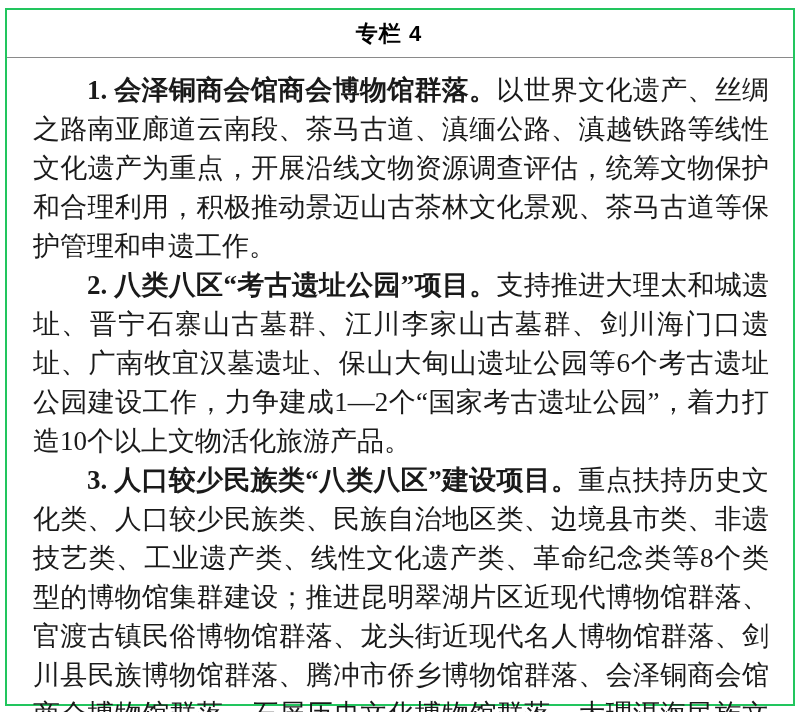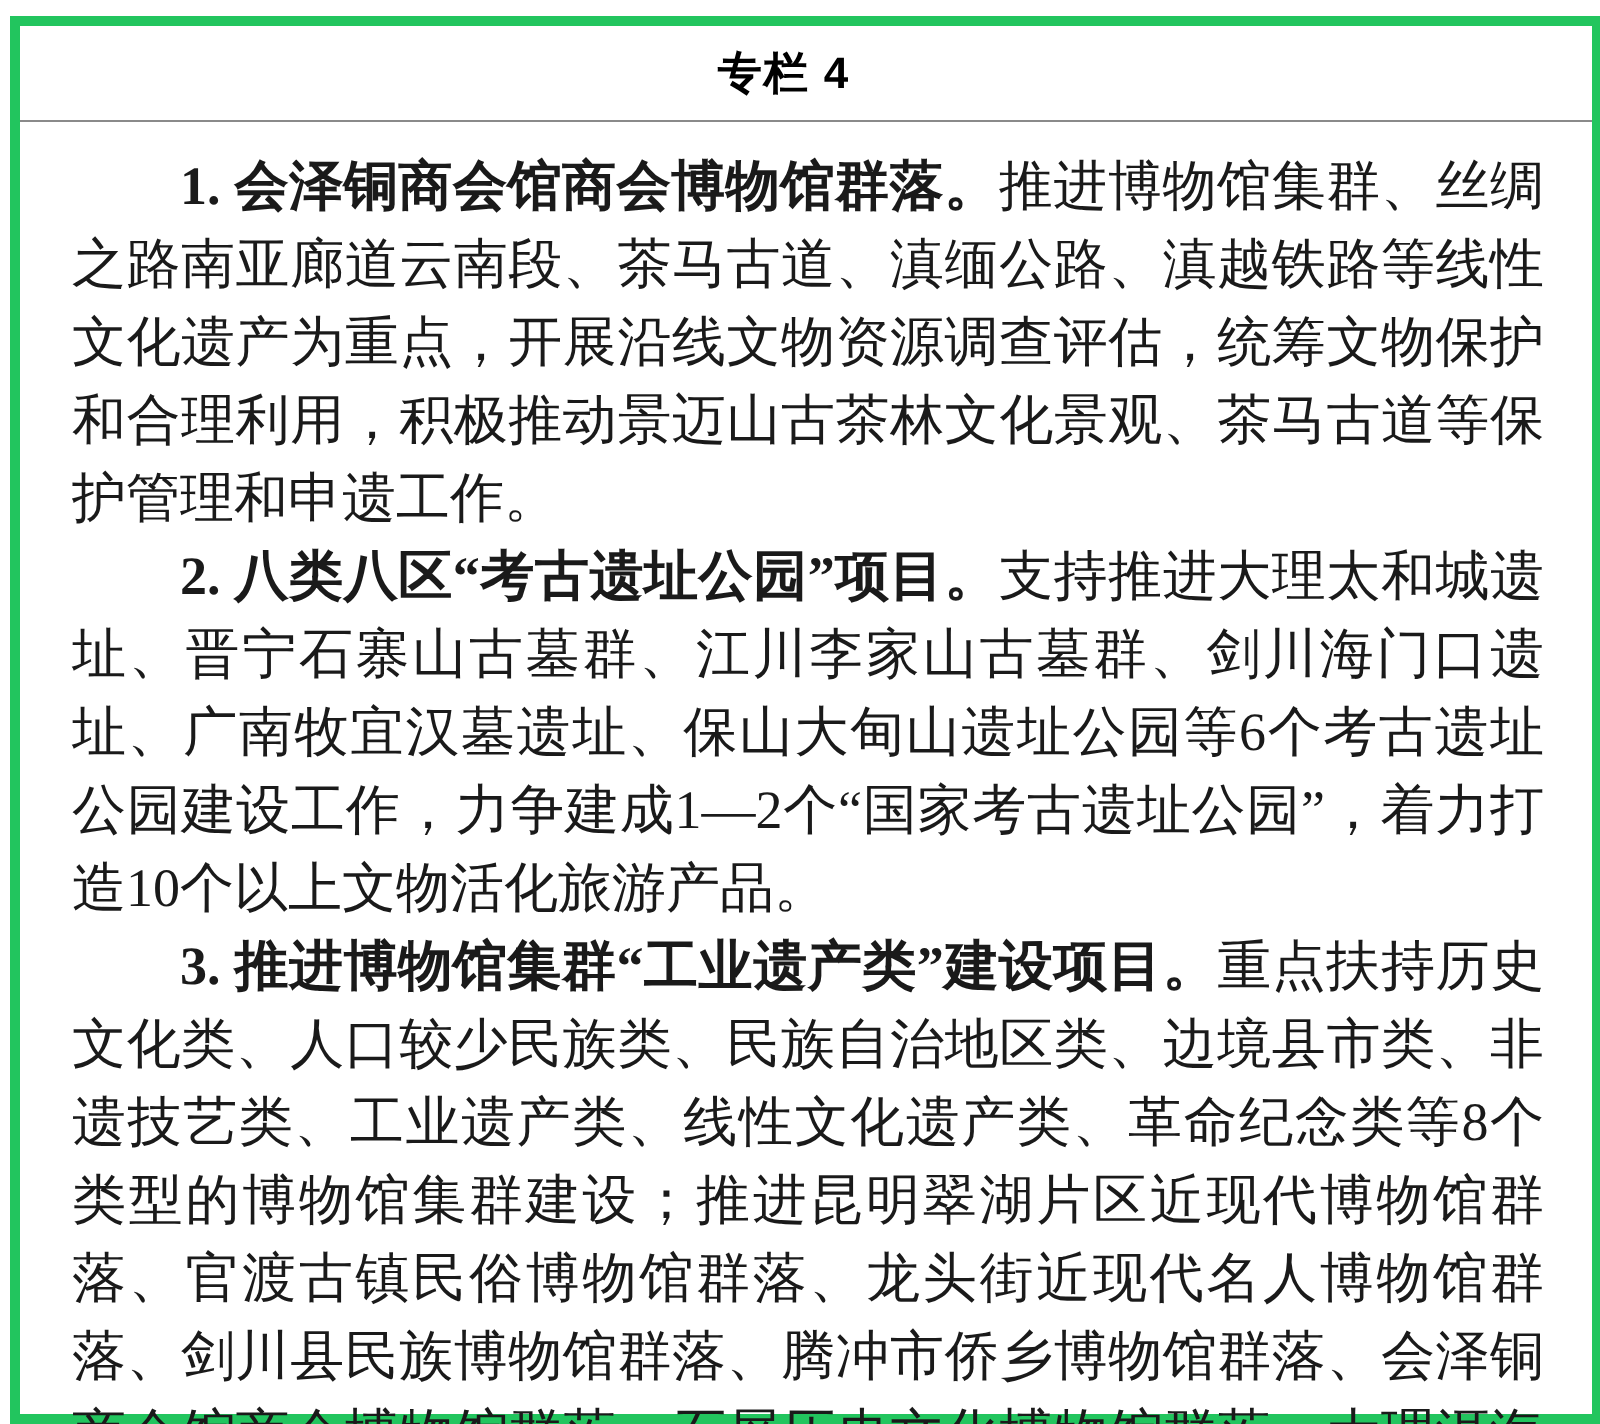--- a/index.html
+++ b/index.html
@@ -13,21 +13,21 @@
     height: 712px;
     font-family: "Liberation Serif", "DejaVu Serif", serif;
     overflow: hidden;
   }
   .panel {
     position: absolute;
     left: 5px;
     top: 8px;
     width: 786px;
     height: 694px;
-    border: 5px solid #22c55e;
+    border: 2px solid #22c55e;
     background: #ffffff;
     box-sizing: content-box;
   }
   .panel-header {
     height: 47px;
     border-bottom: 1px solid #8a8a8a;
     display: flex;
     align-items: center;
     justify-content: center;
     font-family: "Liberation Sans", "DejaVu Sans", sans-serif;
@@ -62,20 +62,20 @@
 </head>
 <body>
 
 <div class="panel">
   <div class="panel-header">
     <span>专栏 4</span>
     <span class="title-gap"></span>
   </div>
   <div class="panel-body">
 
-    <p class="para"><span class="lead"><span>1.</span> <span>会泽铜商会馆商会博物馆群落。</span></span><span>推进博物馆集群、丝绸之路南亚廊道云南段、茶马古道、滇缅公路、滇越铁路等线性文化遗产为重点，开展沿线文物资源调查评估，统筹文物保护和合理利用，积极推动景迈山古茶林文化景观、茶马古道等保护管理和申遗工作。</span></p>
+    <p class="para"><span class="lead"><span>1.</span> <span>会泽铜商会馆商会博物馆群落。</span></span><span>以世界文化遗产、丝绸之路南亚廊道云南段、茶马古道、滇缅公路、滇越铁路等线性文化遗产为重点，开展沿线文物资源调查评估，统筹文物保护和合理利用，积极推动景迈山古茶林文化景观、茶马古道等保护管理和申遗工作。</span></p>
 
     <p class="para"><span class="lead"><span>2.</span> <span>八类八区“考古遗址公园”项目。</span></span><span>支持推进大理太和城遗址、晋宁石寨山古墓群、江川李家山古墓群、剑川海门口遗址、广南牧宜汉墓遗址、保山大甸山遗址公园等6个考古遗址公园建设工作，力争建成1—2个“国家考古遗址公园”，着力打造10个以上文物活化旅游产品。</span></p>
 
-    <p class="para"><span class="lead"><span>3.</span> <span>推进博物馆集群“工业遗产类”建设项目。</span></span><span>重点扶持历史文化类、人口较少民族类、民族自治地区类、边境县市类、非遗技艺类、工业遗产类、线性文化遗产类、革命纪念类等8个类型的博物馆集群建设；推进昆明翠湖片区近现代博物馆群落、官渡古镇民俗博物馆群落、龙头街近现代名人博物馆群落、剑川县民族博物馆群落、腾冲市侨乡博物馆群落、会泽铜商会馆商会博物馆群落、石屏历史文化博物馆群落、大理洱海民族文化博物馆群落等8个片区博物馆群落建设。</span></p>
+    <p class="para"><span class="lead"><span>3.</span> <span>人口较少民族类“八类八区”建设项目。</span></span><span>重点扶持历史文化类、人口较少民族类、民族自治地区类、边境县市类、非遗技艺类、工业遗产类、线性文化遗产类、革命纪念类等8个类型的博物馆集群建设；推进昆明翠湖片区近现代博物馆群落、官渡古镇民俗博物馆群落、龙头街近现代名人博物馆群落、剑川县民族博物馆群落、腾冲市侨乡博物馆群落、会泽铜商会馆商会博物馆群落、石屏历史文化博物馆群落、大理洱海民族文化博物馆群落等8个片区博物馆群落建设。</span></p>
 
   </div>
 </div>
 
 </body></html>

